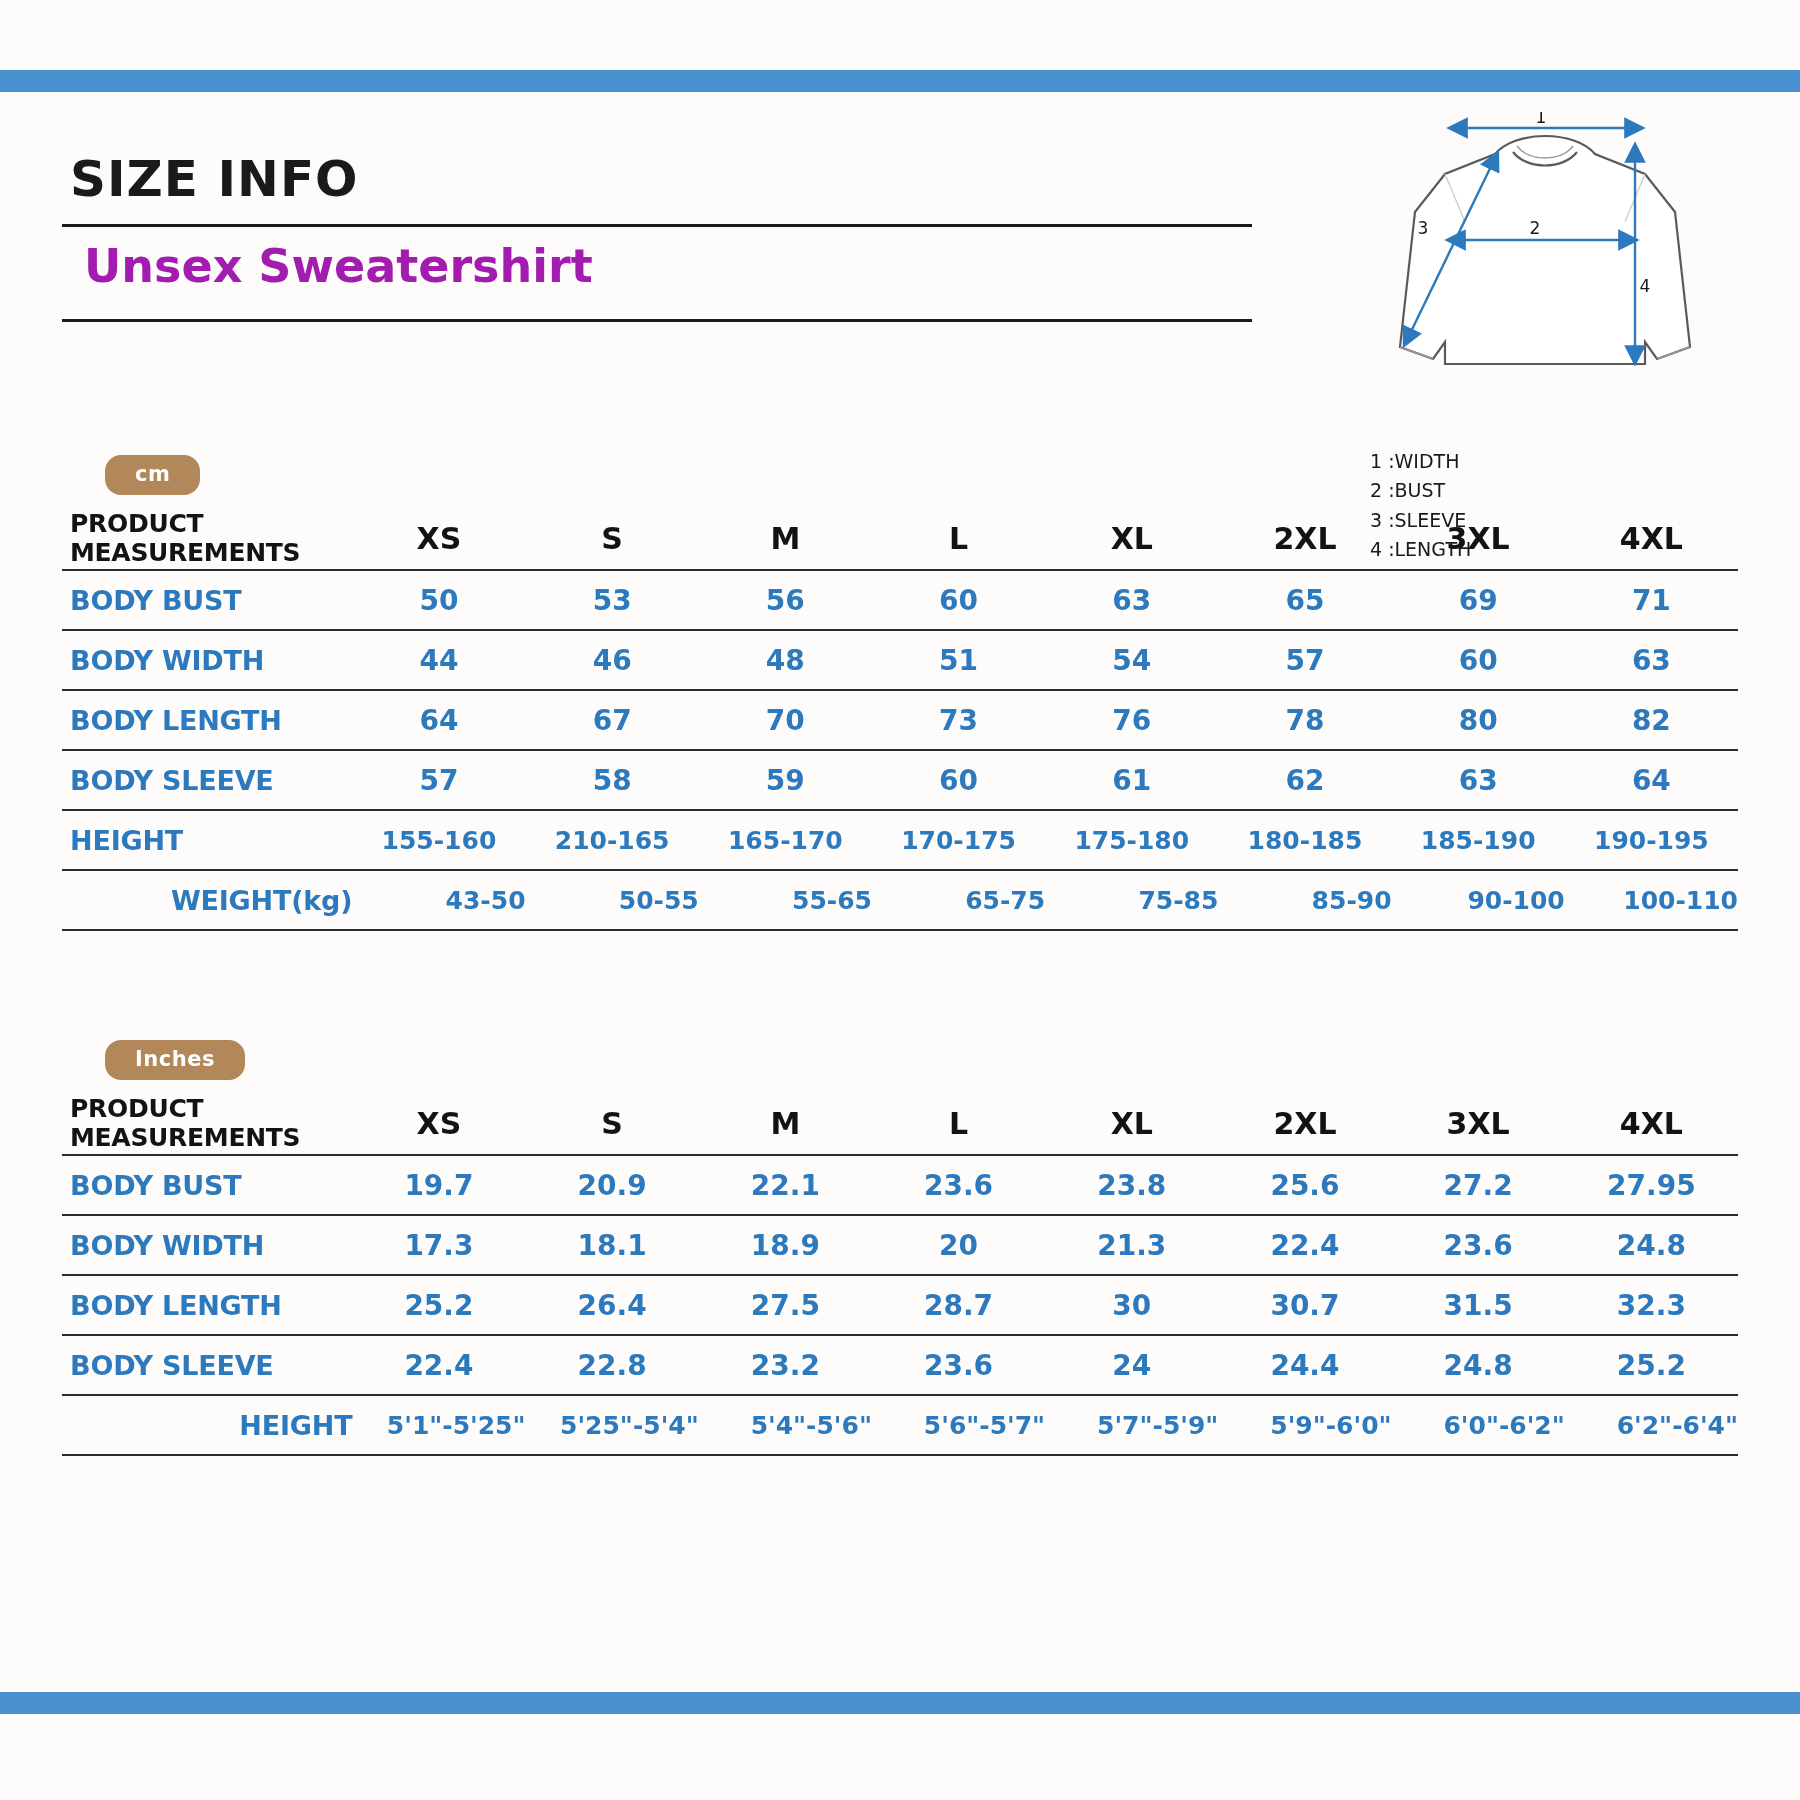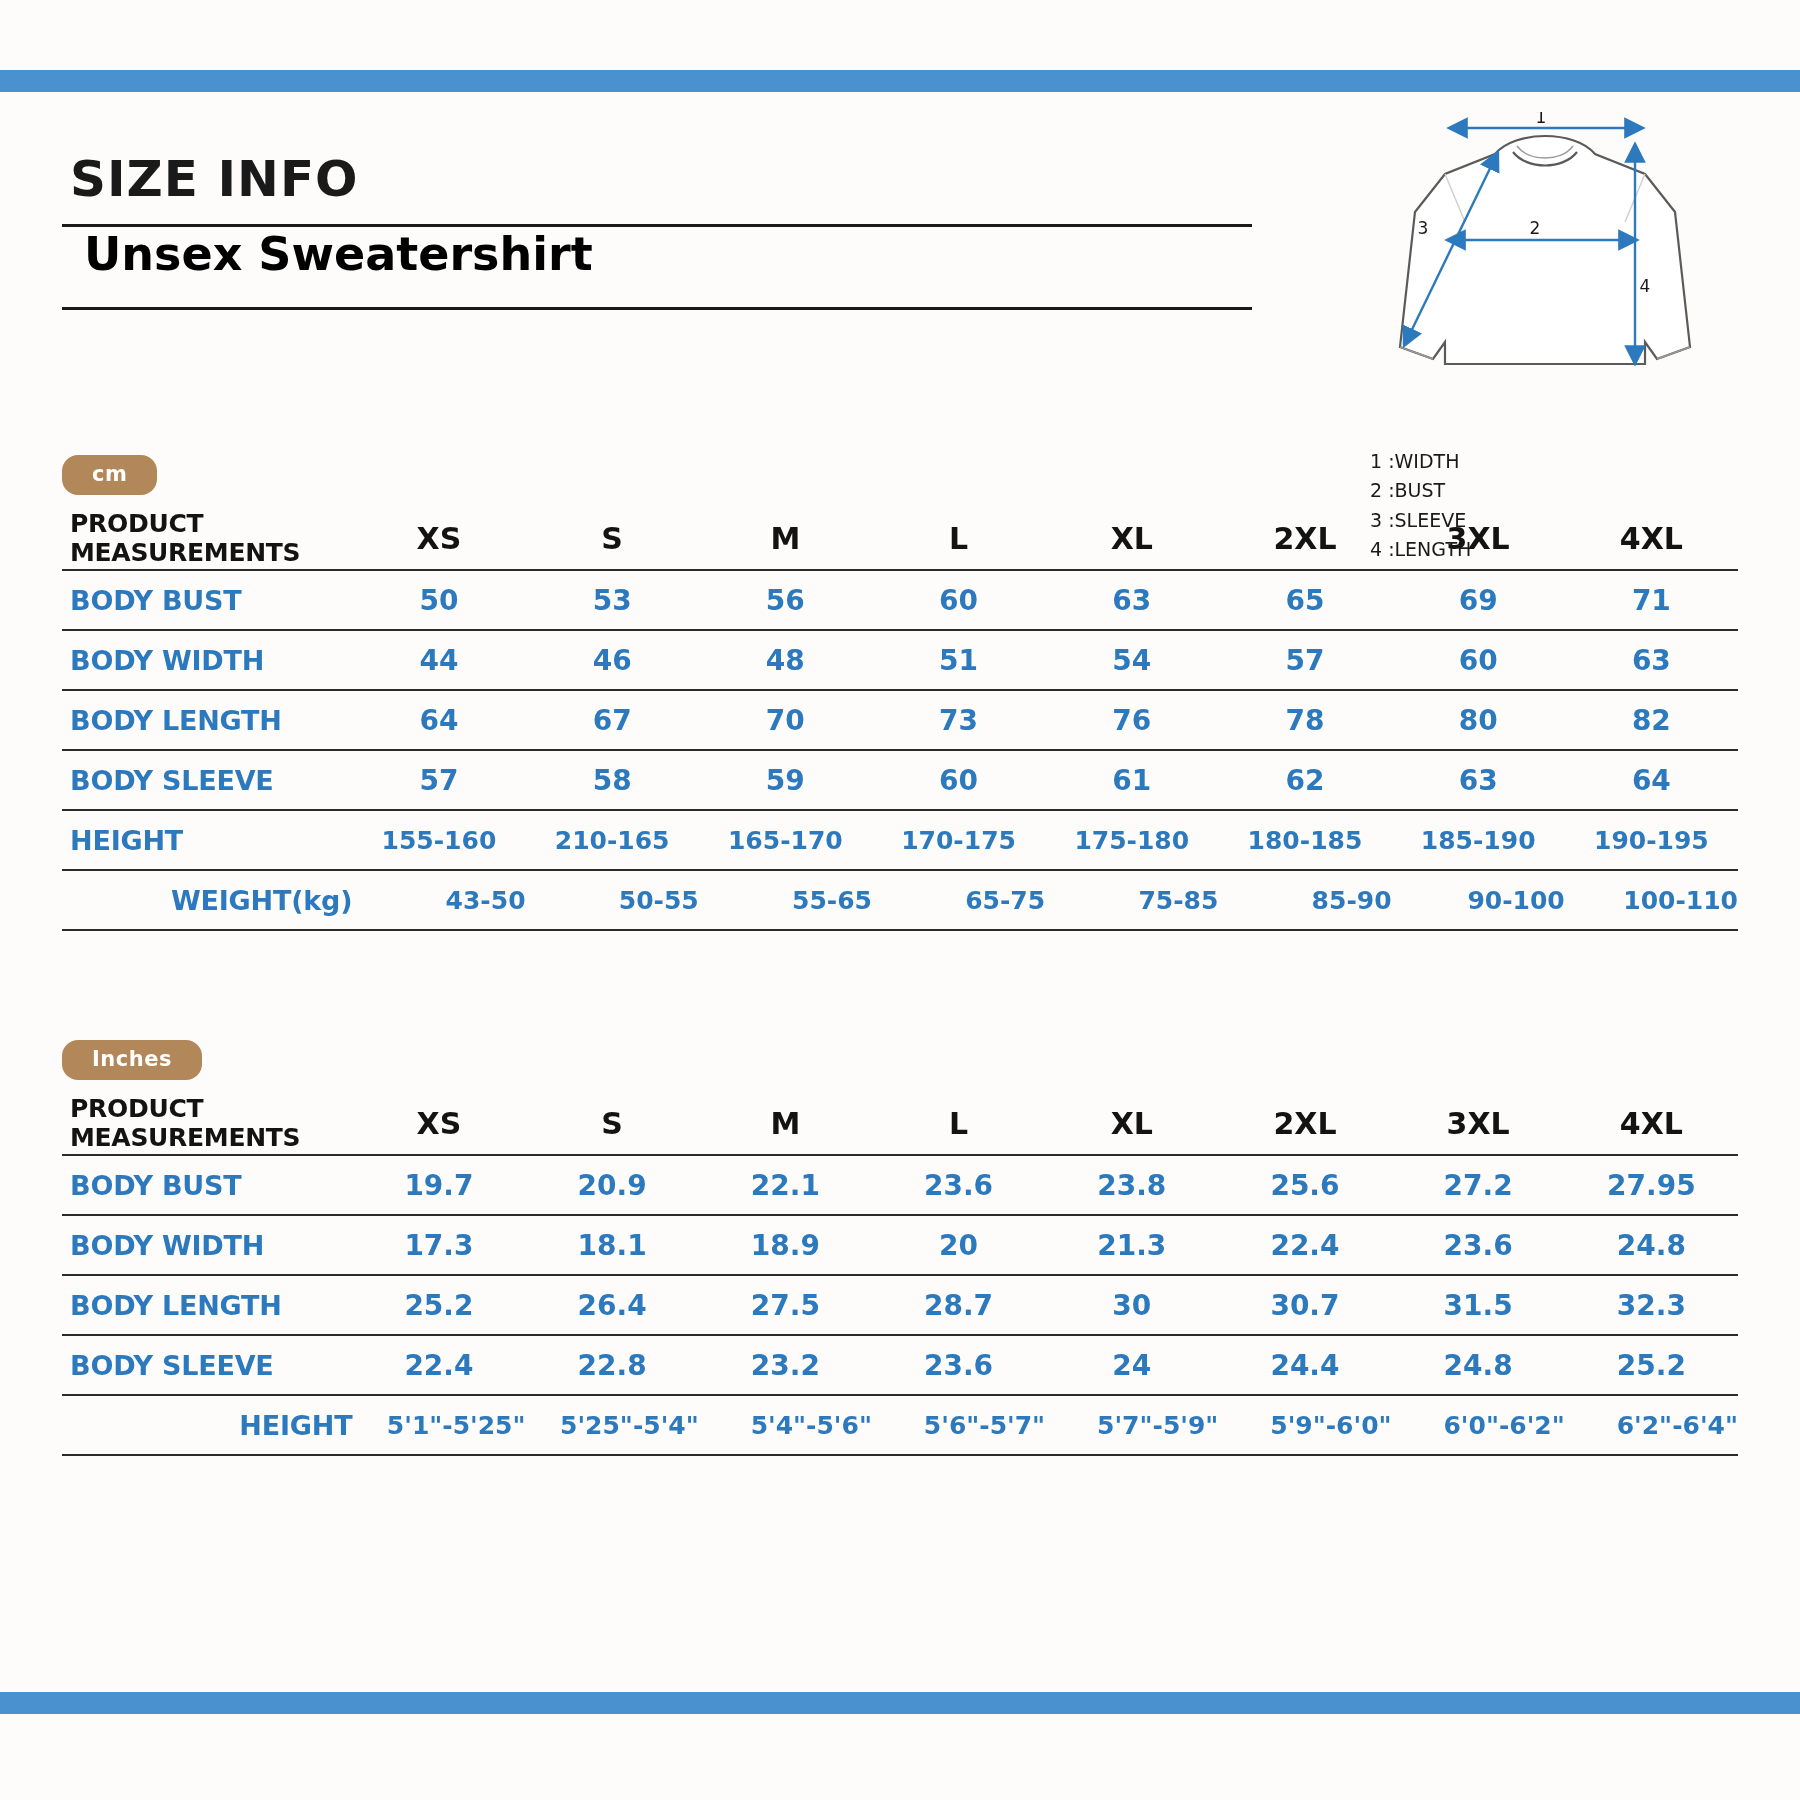--- a/index.html
+++ b/index.html
@@ -63,22 +63,22 @@
   .rule {
     height: 3px;
     background: #1a1a1a;
     margin-top: 16px;
     width: 1190px;
   }
   .title-sub {
     font-family: "DejaVu Sans", sans-serif;
     font-weight: bold;
     font-size: 46px;
-    color: #000000;
-    padding: 0 0 10px 22px;
+    color: #a21caf;
+    padding: 12px 0 10px 22px;
   }
 
   
   .diagram {
     position: absolute;
     left: 1345px;
     top: 20px;
     width: 400px;
     height: 340px;
   }
@@ -101,20 +101,21 @@
   .pill {
     position: absolute;
     background: #b2885b;
     color: #ffffff;
     font-family: "DejaVu Sans", sans-serif;
     font-weight: bold;
     font-size: 21px;
     border-radius: 16px;
     padding: 7px 30px 9px 30px;
     letter-spacing: 0.5px;
+    margin-left: 43px;
   }
   #pill-cm { left: 62px; top: 363px; }
   #pill-in { left: 62px; top: 948px; }
 
   
   table.sizetable {
     position: absolute;
     border-collapse: collapse;
     width: 1676px;
     left: 62px;

